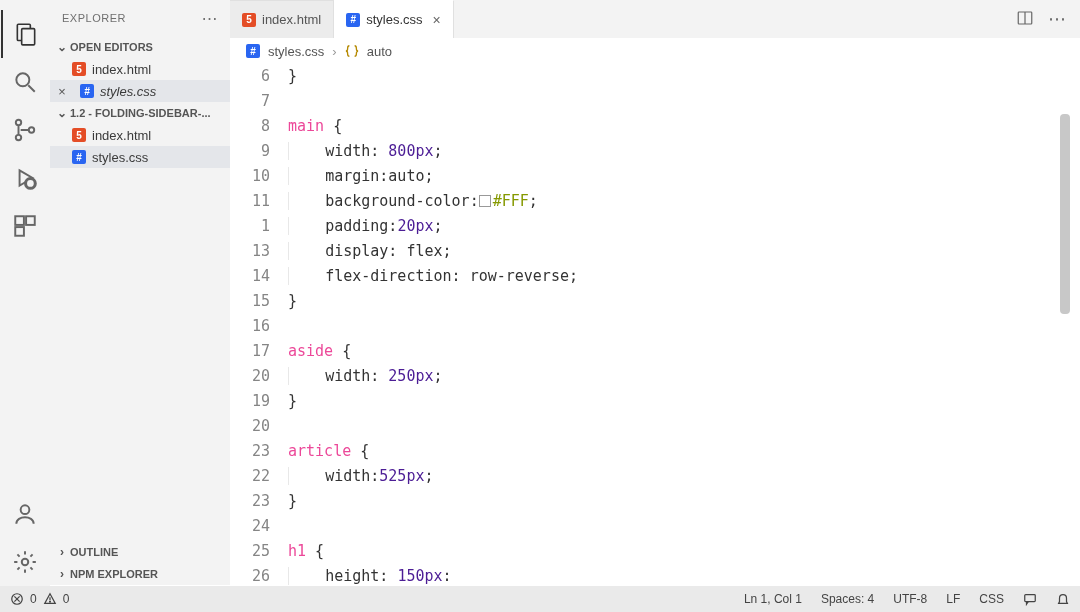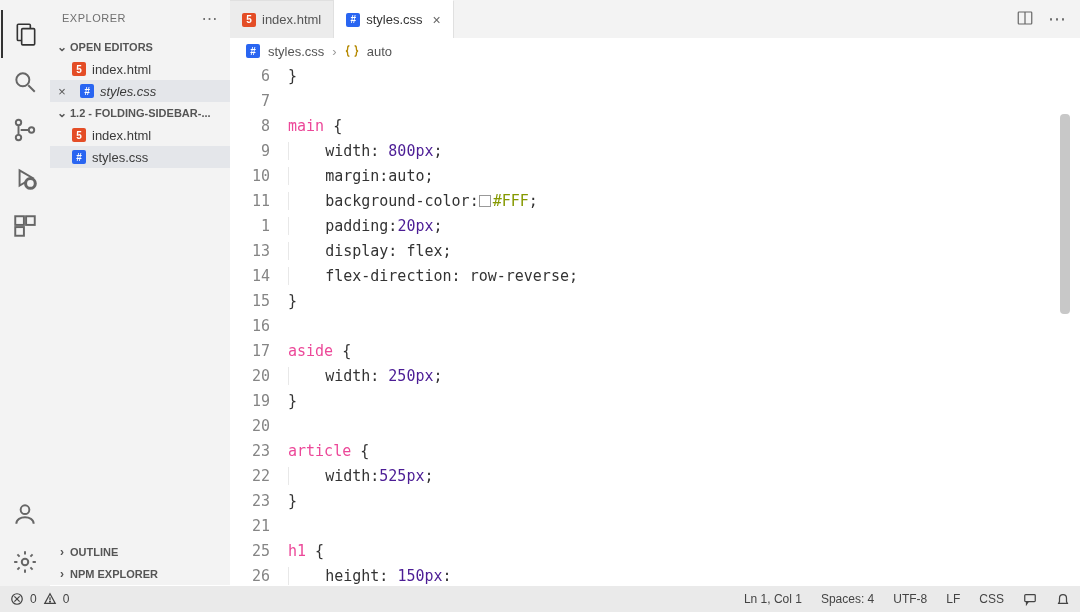--- a/index.html
+++ b/index.html
@@ -347,21 +347,21 @@
       <div>14</div>
       <div>15</div>
       <div>16</div>
       <div>17</div>
       <div>20</div>
       <div>19</div>
       <div>20</div>
       <div>23</div>
       <div>22</div>
       <div>23</div>
-      <div>21</div>
+      <div>24</div>
       <div>25</div>
       <div>26</div>
     </div>
   <div class="code" id="code"><div><span></span><span>}</span></div><div>&nbsp;</div><div><span></span><span class="hl sel">main</span><span> {</span></div><div><span style="border-left: 1px solid rgb(232, 232, 232); padding-left: 0px;">    </span><span class="hl prop">width</span><span>: </span><span class="hl num">800px</span><span>;</span></div><div><span style="border-left: 1px solid rgb(232, 232, 232); padding-left: 0px;">    </span><span class="hl prop">margin</span><span>:</span><span class="hl kw">auto</span><span>;</span></div><div><span style="border-left: 1px solid rgb(232, 232, 232); padding-left: 0px;">    </span><span class="hl prop">background-color</span><span>:</span><span class="swatch"></span><span class="hl hex">#FFF</span><span>;</span></div><div><span style="border-left: 1px solid rgb(232, 232, 232); padding-left: 0px;">    </span><span class="hl prop">padding</span><span>:</span><span class="hl num">20px</span><span>;</span></div><div><span style="border-left: 1px solid rgb(232, 232, 232); padding-left: 0px;">    </span><span class="hl prop">display</span><span>: </span><span class="hl kw">flex</span><span>;</span></div><div><span style="border-left: 1px solid rgb(232, 232, 232); padding-left: 0px;">    </span><span class="hl prop">flex-direction</span><span>: </span><span class="hl kw">row-reverse</span><span>;</span></div><div><span></span><span>}</span></div><div>&nbsp;</div><div><span></span><span class="hl sel">aside</span><span> {</span></div><div><span style="border-left: 1px solid rgb(232, 232, 232); padding-left: 0px;">    </span><span class="hl prop">width</span><span>: </span><span class="hl num">250px</span><span>;</span></div><div><span></span><span>}</span></div><div>&nbsp;</div><div><span></span><span class="hl sel">article</span><span> {</span></div><div><span style="border-left: 1px solid rgb(232, 232, 232); padding-left: 0px;">    </span><span class="hl prop">width</span><span>:</span><span class="hl num">525px</span><span>;</span></div><div><span></span><span>}</span></div><div>&nbsp;</div><div><span></span><span class="hl sel">h1</span><span> {</span></div><div><span style="border-left: 1px solid rgb(232, 232, 232); padding-left: 0px;">    </span><span class="hl prop">height</span><span>: </span><span class="hl num">150px</span><span>:</span></div></div>
   <div class="scroll-indicator"></div>
 </div>
 
 <div class="statusbar">
   <div class="status-left">
     <span class="status-icon">

